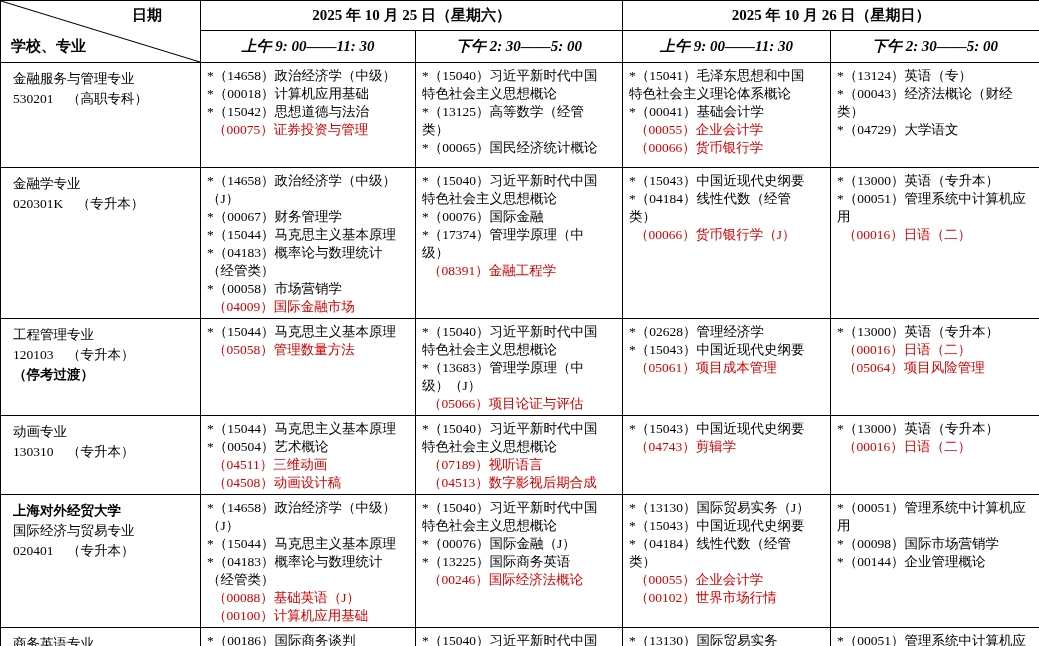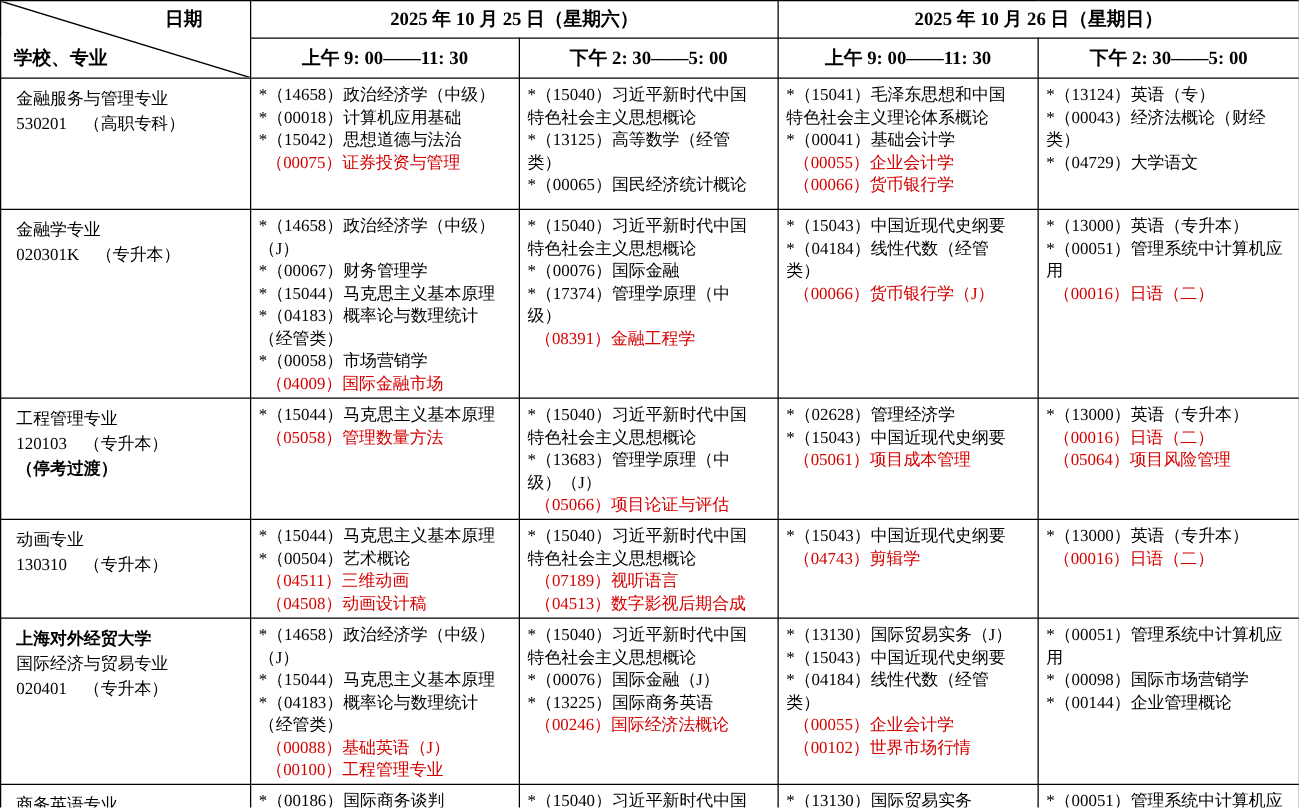--- a/index.html
+++ b/index.html
@@ -35,21 +35,21 @@
       <th class="diag-cell" rowspan="2" style="height:58px;">
         <svg class="diag-svg" viewBox="0 0 200 58" preserveAspectRatio="none">
           <line x1="0" y1="0" x2="200" y2="58" stroke="#000" stroke-width="1"></line>
         </svg>
         <span class="diag-date">日期</span>
         <span class="diag-school">学校、专业</span>
       </th>
       <th colspan="2">2025 年 10 月 25 日（星期六）</th>
       <th colspan="2">2025 年 10 月 26 日（星期日）</th>
     </tr>
-    <tr style="height:32px;">
+    <tr style="height:32px;font-style:italic;">
       <th>上午 9: 00——11: 30</th>
       <th>下午 2: 30——5: 00</th>
       <th>上午 9: 00——11: 30</th>
       <th>下午 2: 30——5: 00</th>
     </tr>
   </thead>
   <tbody>
       <tr style="height: 105px; margin-left: 40px;">
         <td class="school-cell">
           <div class="school-line">金融服务与管理专业</div>
@@ -163,21 +163,21 @@
         <td class="school-cell">
           <div class="school-line bold">上海对外经贸大学</div>
           <div class="school-line">国际经济与贸易专业</div>
           <div class="school-line">020401　（专升本）</div>
         </td>
         <td class="course-cell">
           <div class="course-line">*（14658）政治经济学（中级）（J）</div>
           <div class="course-line">*（15044）马克思主义基本原理</div>
           <div class="course-line">*（04183）概率论与数理统计（经管类）</div>
           <div class="course-line red no-star">（00088）基础英语（J）</div>
-          <div class="course-line red no-star">（00100）工程管理专业</div>
+          <div class="course-line red no-star">（00100）计算机应用基础</div>
         </td>
         <td class="course-cell">
           <div class="course-line">*（15040）习近平新时代中国特色社会主义思想概论</div>
           <div class="course-line">*（00076）国际金融（J）</div>
           <div class="course-line">*（13225）国际商务英语</div>
           <div class="course-line red no-star">（00246）国际经济法概论</div>
         </td>
         <td class="course-cell">
           <div class="course-line">*（13130）国际贸易实务（J）</div>
           <div class="course-line">*（15043）中国近现代史纲要</div>

